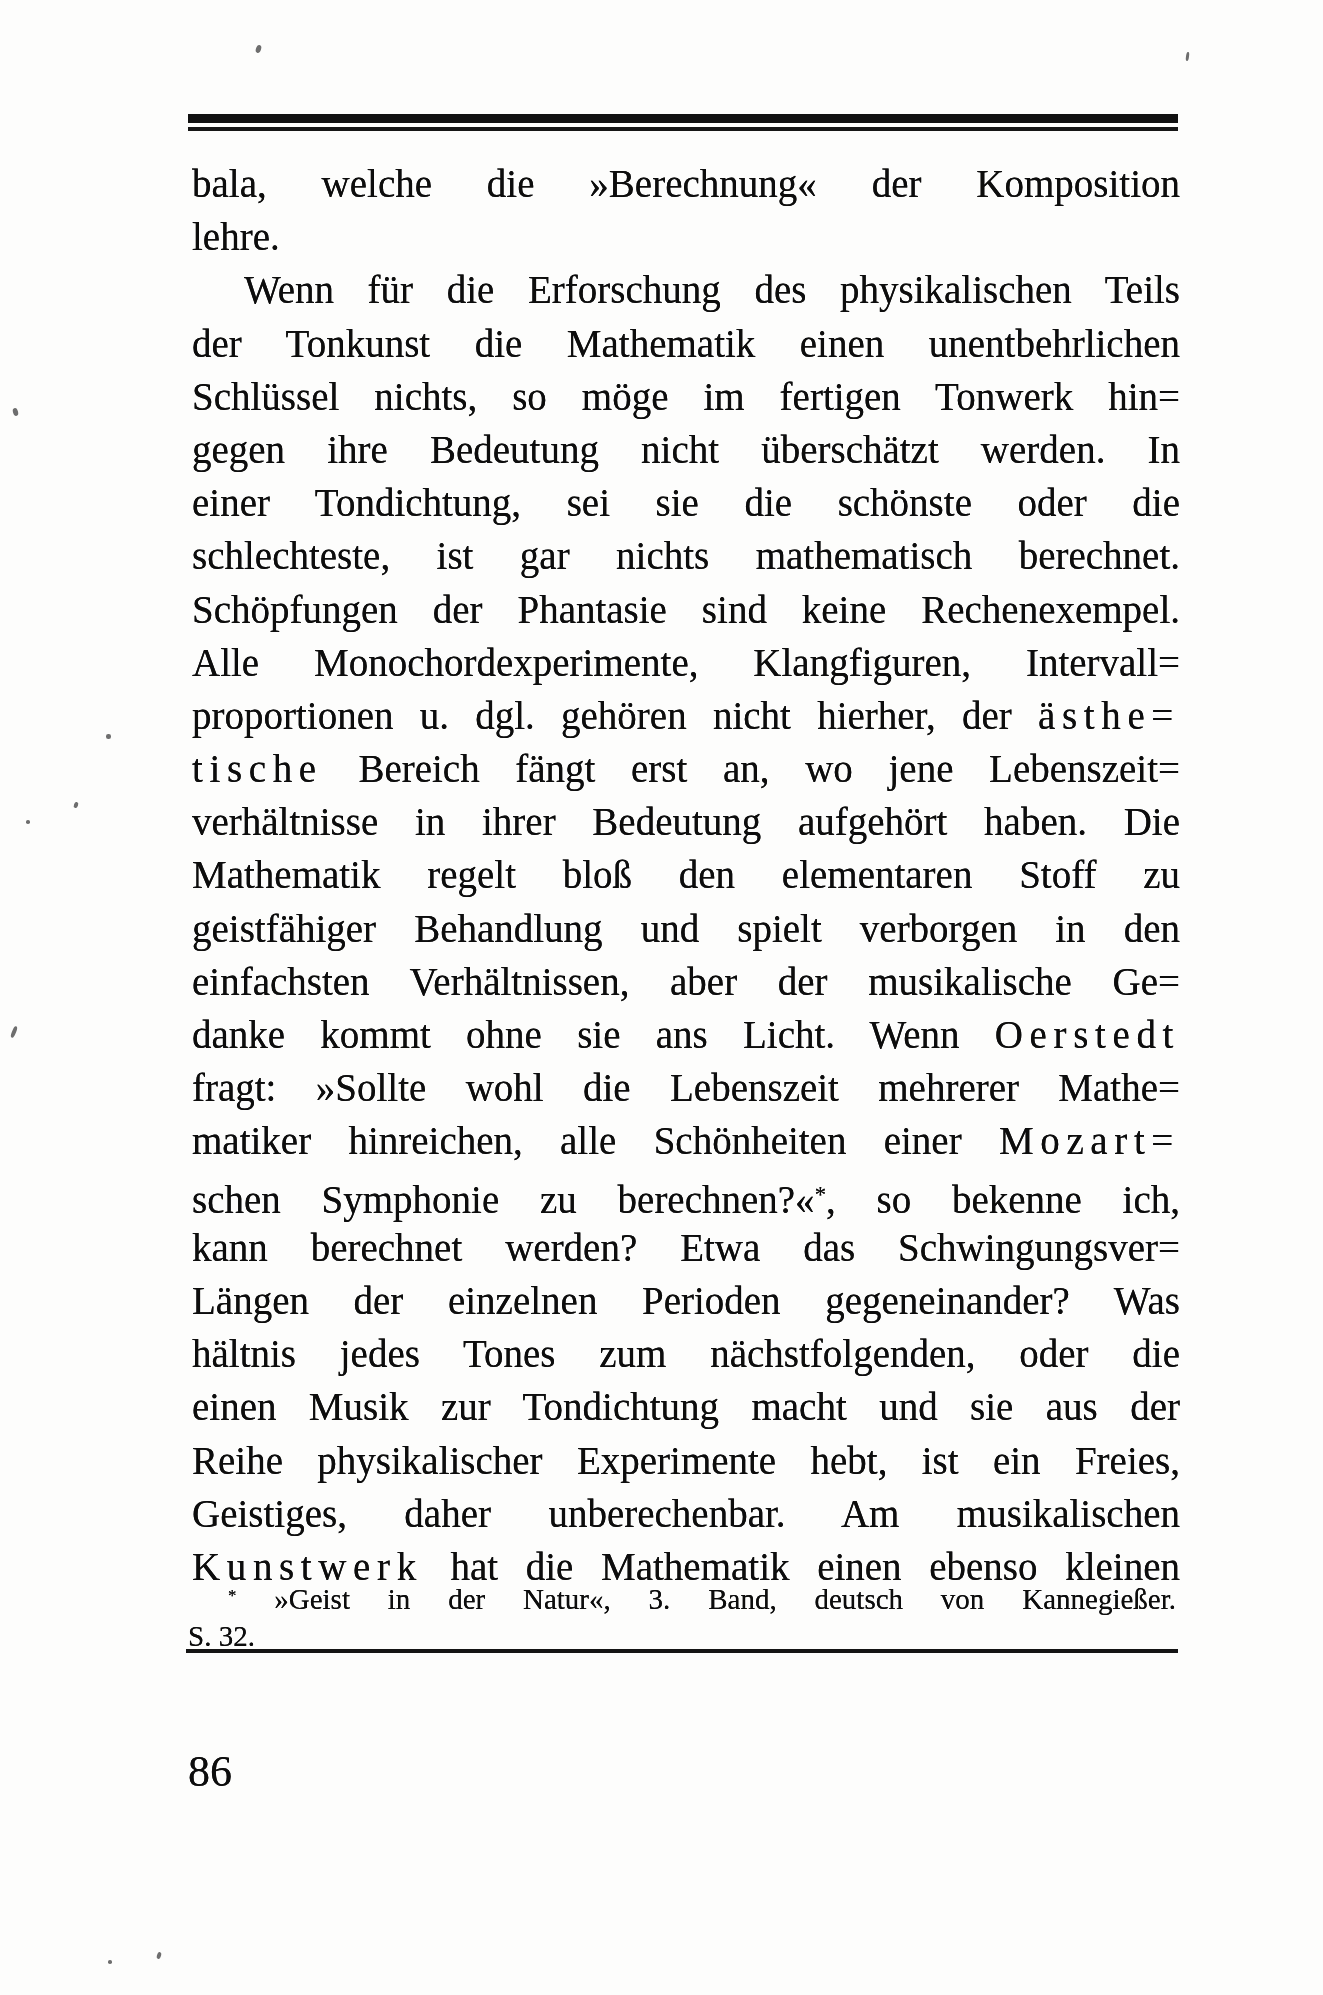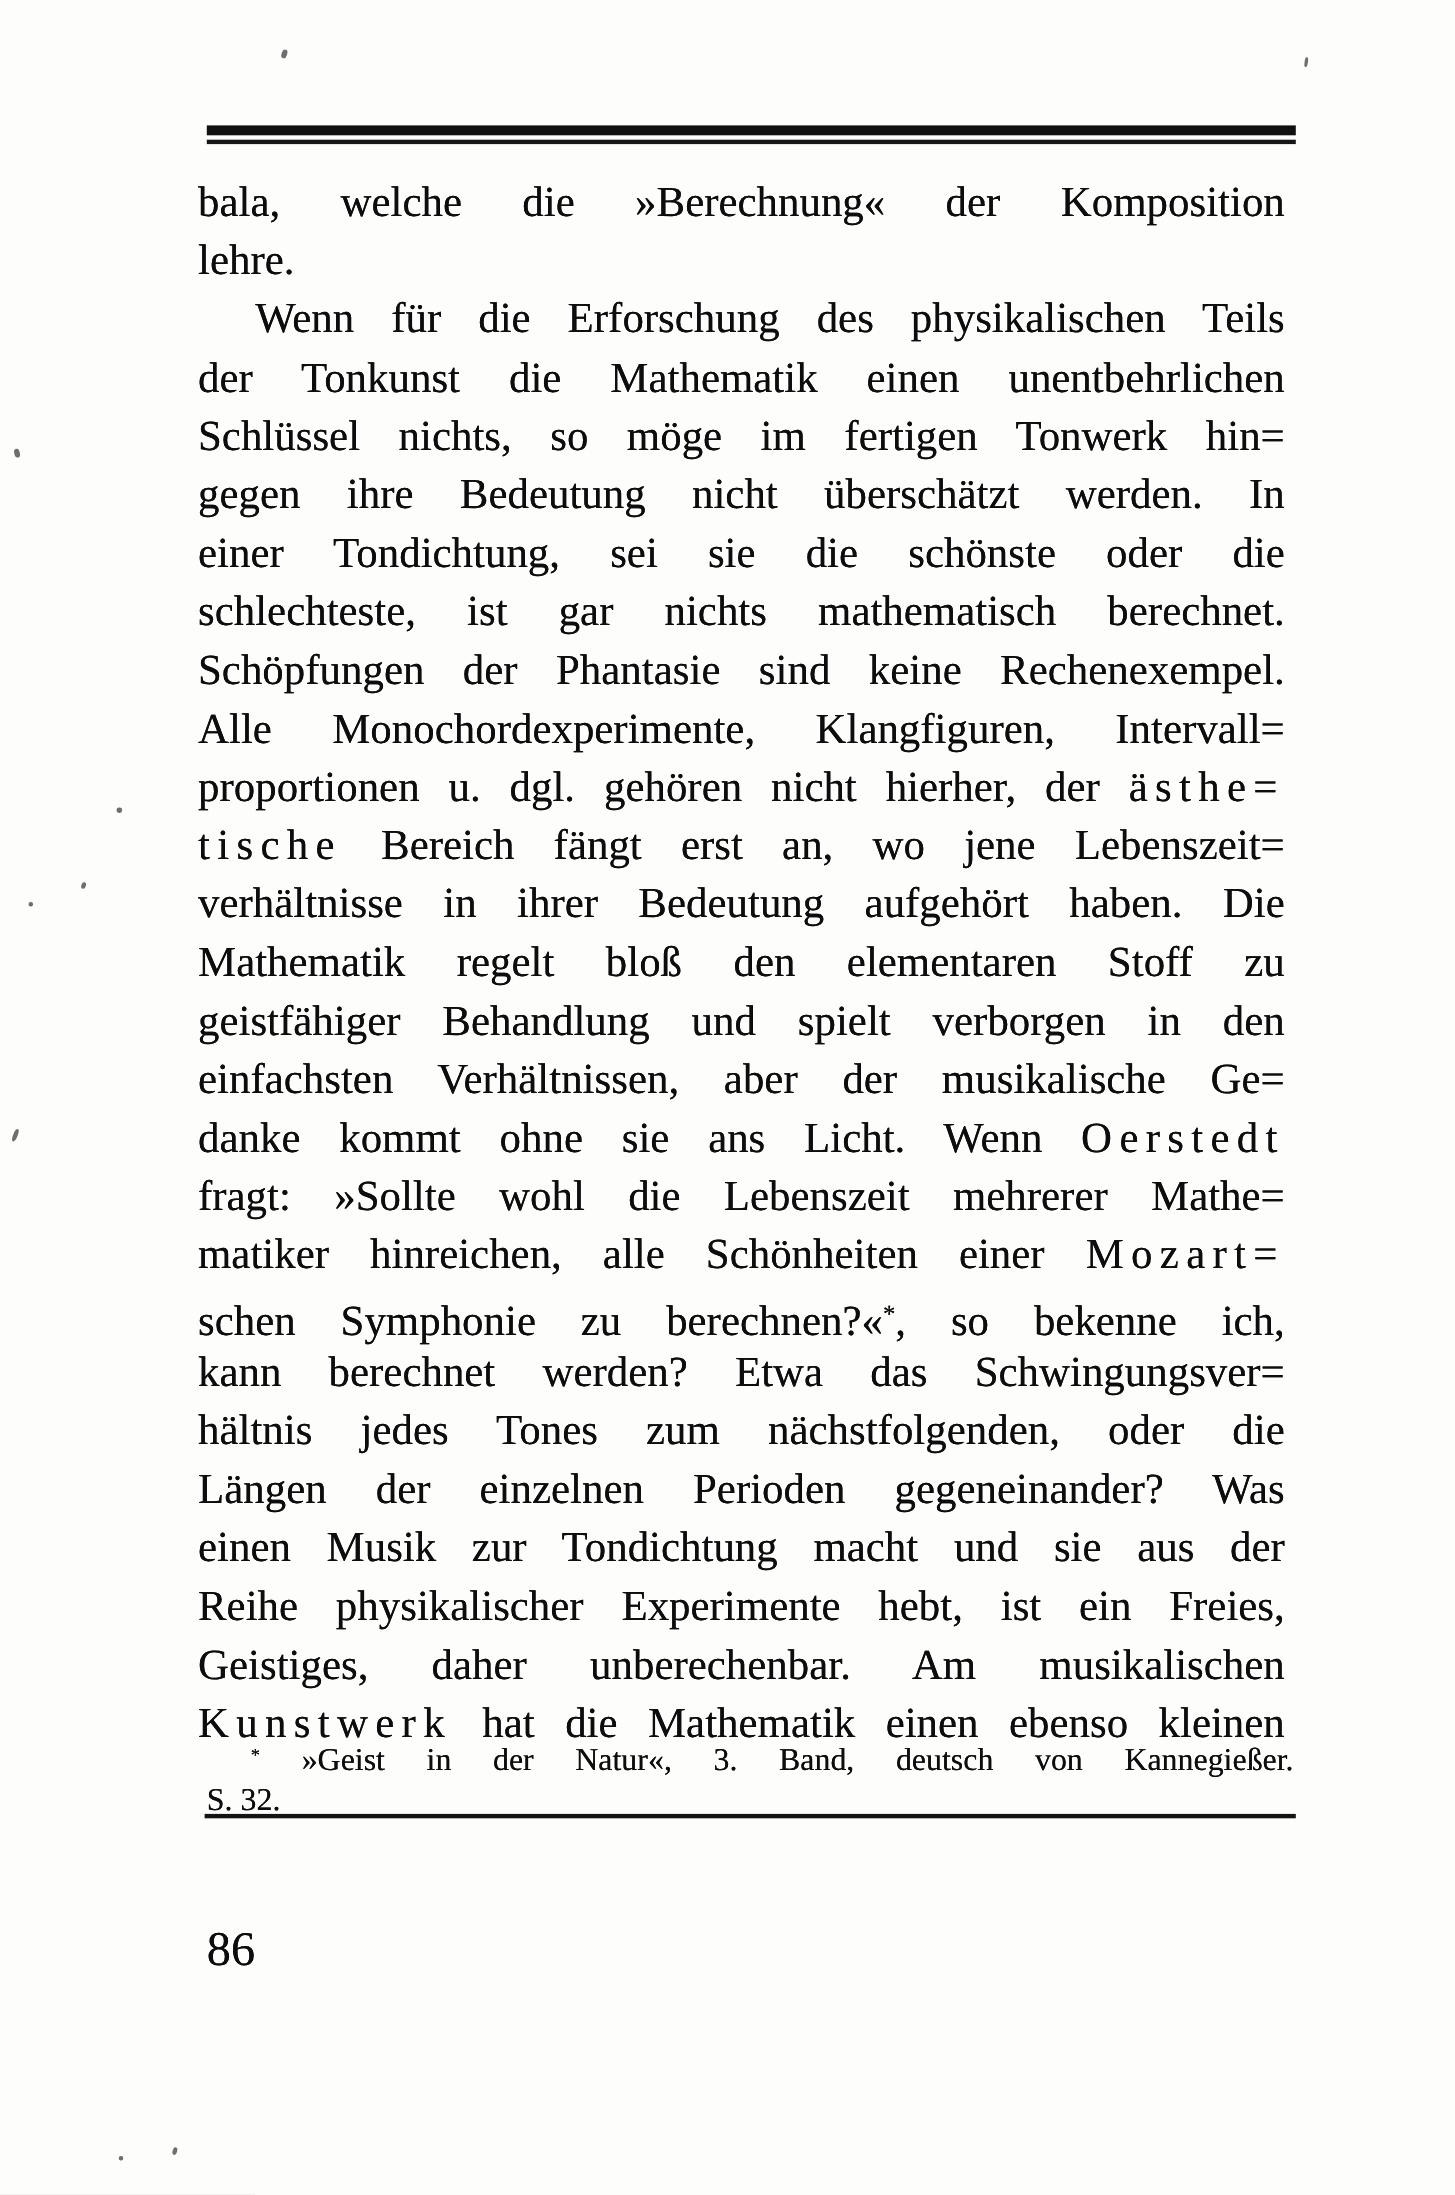--- a/index.html
+++ b/index.html
@@ -17,21 +17,21 @@
   .top-rule {
     position: absolute;
     left: 188px;
     top: 114px;
     width: 990px;
   }
   .top-rule .rule-thick { height: 9px; background: #111; }
   .top-rule .rule-thin { height: 4px; background: #161616; margin-top: 4px; }
   .text-block {
     position: absolute;
-    left: 180px;
+    left: 192px;
     top: 157px;
     width: 988px;
   }
   .line {
     font-size: 39px;
     line-height: 53.2px;
     height: 53.2px;
     text-align: justify;
     text-align-last: justify;
     text-justify: inter-word;
@@ -100,22 +100,22 @@
       <div class="line"><span class="spaced">tische</span><span> Bereich fängt erst an, wo jene Lebenszeit=</span></div>
       <div class="line"><span>verhältnisse in ihrer Bedeutung aufgehört haben. Die</span></div>
       <div class="line"><span>Mathematik regelt bloß den elementaren Stoff zu</span></div>
       <div class="line"><span>geistfähiger Behandlung und spielt verborgen in den</span></div>
       <div class="line"><span>einfachsten Verhältnissen, aber der musikalische Ge=</span></div>
       <div class="line"><span>danke kommt ohne sie ans Licht. Wenn </span><span class="spaced">Oerstedt</span></div>
       <div class="line"><span>fragt: »Sollte wohl die Lebenszeit mehrerer Mathe=</span></div>
       <div class="line"><span>matiker hinreichen, alle Schönheiten einer </span><span class="spaced">Mozart=</span></div>
       <div class="line"><span>schen Symphonie zu berechnen?«</span><span class="sup">*</span><span>, so bekenne ich,</span></div>
       <div class="line"><span>kann berechnet werden? Etwa das Schwingungsver=</span></div>
+      <div class="line"><span>Längen der einzelnen Perioden gegeneinander? Was</span></div>
       <div class="line"><span>hältnis jedes Tones zum nächstfolgenden, oder die</span></div>
-      <div class="line"><span>Längen der einzelnen Perioden gegeneinander? Was</span></div>
       <div class="line"><span>einen Musik zur Tondichtung macht und sie aus der</span></div>
       <div class="line"><span>Reihe physikalischer Experimente hebt, ist ein Freies,</span></div>
       <div class="line"><span>Geistiges, daher unberechenbar. Am musikalischen</span></div>
       <div class="line"><span class="spaced">Kunstwerk</span><span> hat die Mathematik einen ebenso kleinen</span></div>
     </div>
 
   <div class="footnote-rule"></div>
 
   <div class="footnote-block" id="footnote-text">
       <div class="line indent"><span class="sup">*</span><span> »Geist in der Natur«, 3. Band, deutsch von Kannegießer.</span></div>

